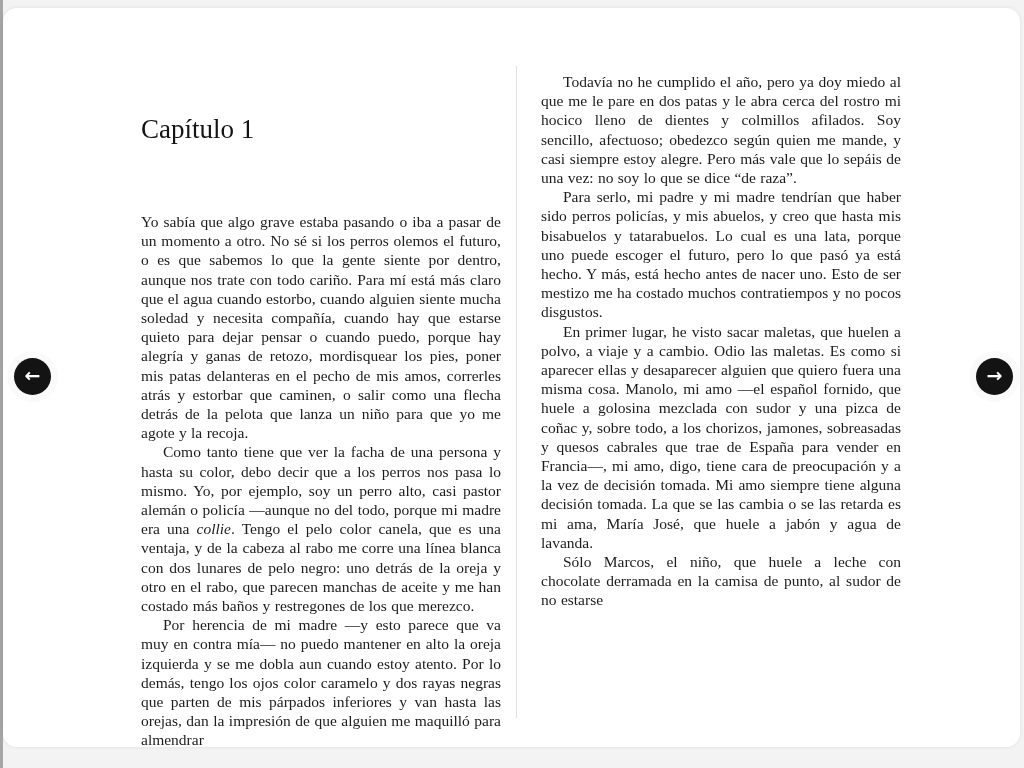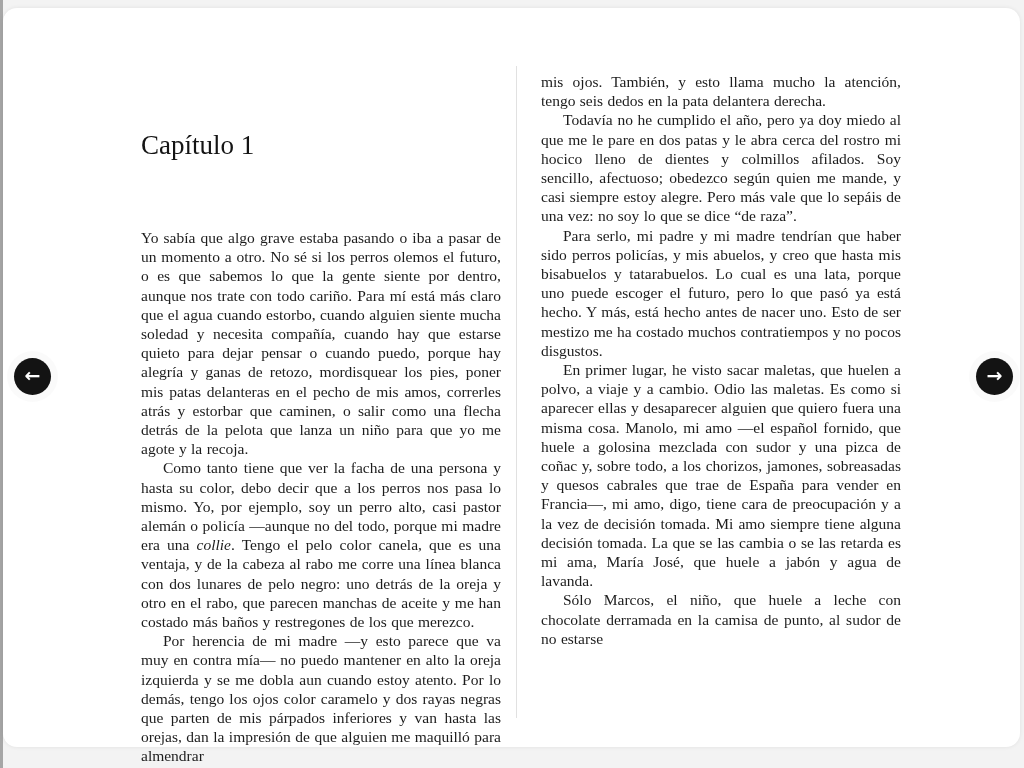--- a/index.html
+++ b/index.html
@@ -42,21 +42,21 @@
     height: 652px;
     background: #e1e1e1;
   }
   .page {
     position: absolute;
     width: 360px;
     color: #1c1c1c;
   }
   .page-left {
     left: 138px;
-    top: 120px;
+    top: 104px;
   }
   .page-right {
     left: 538px;
     top: 64px;
   }
   .chapter-title {
     font-size: 27px;
     font-weight: 400;
     line-height: 34px;
     margin: 0 0 66px 0;
@@ -110,21 +110,20 @@
       <h1 class="chapter-title">Capítulo 1</h1>
       <div>
           <p class="para"><span>Yo sabía que algo grave estaba pasando o iba a pasar de un momento a otro. No sé si los perros olemos el futuro, o es que sabemos lo que la gente siente por dentro, aunque nos trate con todo cariño. Para mí está más claro que el agua cuando estorbo, cuando alguien siente mucha soledad y necesita compañía, cuando hay que estarse quieto para dejar pensar o cuando puedo, porque hay alegría y ganas de retozo, mordisquear los pies, poner mis patas delanteras en el pecho de mis amos, correrles atrás y estorbar que caminen, o salir como una flecha detrás de la pelota que lanza un niño para que yo me agote y la recoja.</span></p>
           <p class="para indent"><span>Como tanto tiene que ver la facha de una persona y hasta su color, debo decir que a los perros nos pasa lo mismo. Yo, por ejemplo, soy un perro alto, casi pastor alemán o policía —aunque no del todo, porque mi madre era una </span><i>collie</i><span>. Tengo el pelo color canela, que es una ventaja, y de la cabeza al rabo me corre una línea blanca con dos lunares de pelo negro: uno detrás de la oreja y otro en el rabo, que parecen manchas de aceite y me han costado más baños y restregones de los que merezco.</span></p>
           <p class="para indent"><span>Por herencia de mi madre —y esto parece que va muy en contra mía— no puedo mantener en alto la oreja izquierda y se me dobla aun cuando estoy atento. Por lo demás, tengo los ojos color caramelo y dos rayas negras que parten de mis párpados inferiores y van hasta las orejas, dan la impresión de que alguien me maquilló para almendrar</span></p>
         </div>
     </div>
 
     <div class="page page-right">
       <div>
-          <p class="para"><span>mis ojos. También, y esto llama mucho la atención, tengo seis dedos en la pata delantera derecha.</span></p>
           <p class="para indent"><span>Todavía no he cumplido el año, pero ya doy miedo al que me le pare en dos patas y le abra cerca del rostro mi hocico lleno de dientes y colmillos afilados. Soy sencillo, afectuoso; obedezco según quien me mande, y casi siempre estoy alegre. Pero más vale que lo sepáis de una vez: no soy lo que se dice “de raza”.</span></p>
           <p class="para indent"><span>Para serlo, mi padre y mi madre tendrían que haber sido perros policías, y mis abuelos, y creo que hasta mis bisabuelos y tatarabuelos. Lo cual es una lata, porque uno puede escoger el futuro, pero lo que pasó ya está hecho. Y más, está hecho antes de nacer uno. Esto de ser mestizo me ha costado muchos contratiempos y no pocos disgustos.</span></p>
           <p class="para indent"><span>En primer lugar, he visto sacar maletas, que huelen a polvo, a viaje y a cambio. Odio las maletas. Es como si aparecer ellas y desaparecer alguien que quiero fuera una misma cosa. Manolo, mi amo —el español fornido, que huele a golosina mezclada con sudor y una pizca de coñac y, sobre todo, a los chorizos, jamones, sobreasadas y quesos cabrales que trae de España para vender en Francia—, mi amo, digo, tiene cara de preocupación y a la vez de decisión tomada. Mi amo siempre tiene alguna decisión tomada. La que se las cambia o se las retarda es mi ama, María José, que huele a jabón y agua de lavanda.</span></p>
           <p class="para indent"><span>Sólo Marcos, el niño, que huele a leche con chocolate derramada en la camisa de punto, al sudor de no estarse</span></p>
         </div>
     </div>
   </div>
 
   <button class="nav-btn nav-prev">
     <span class="arrow">←</span>

